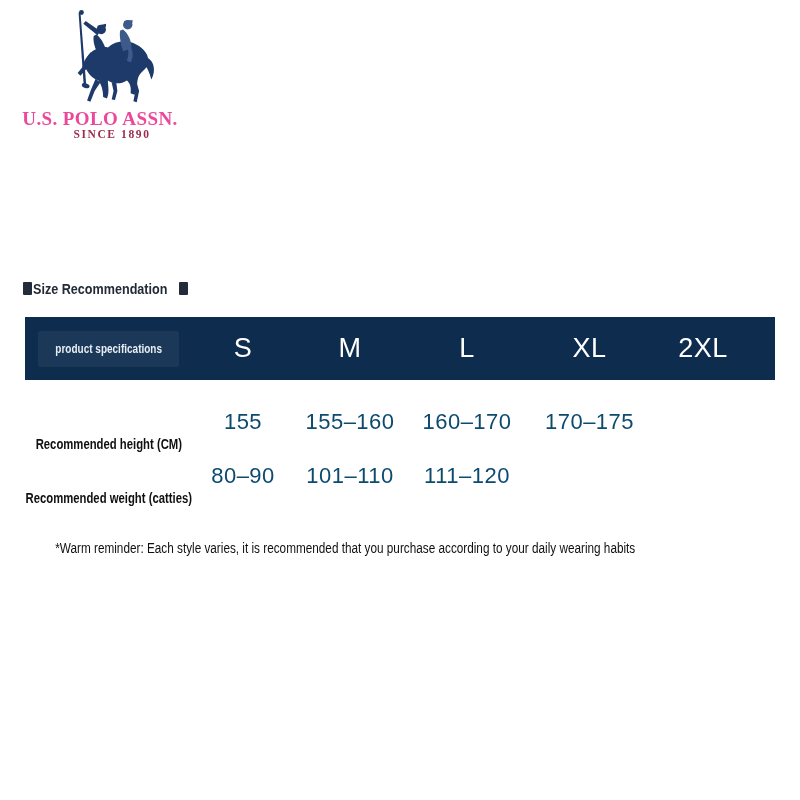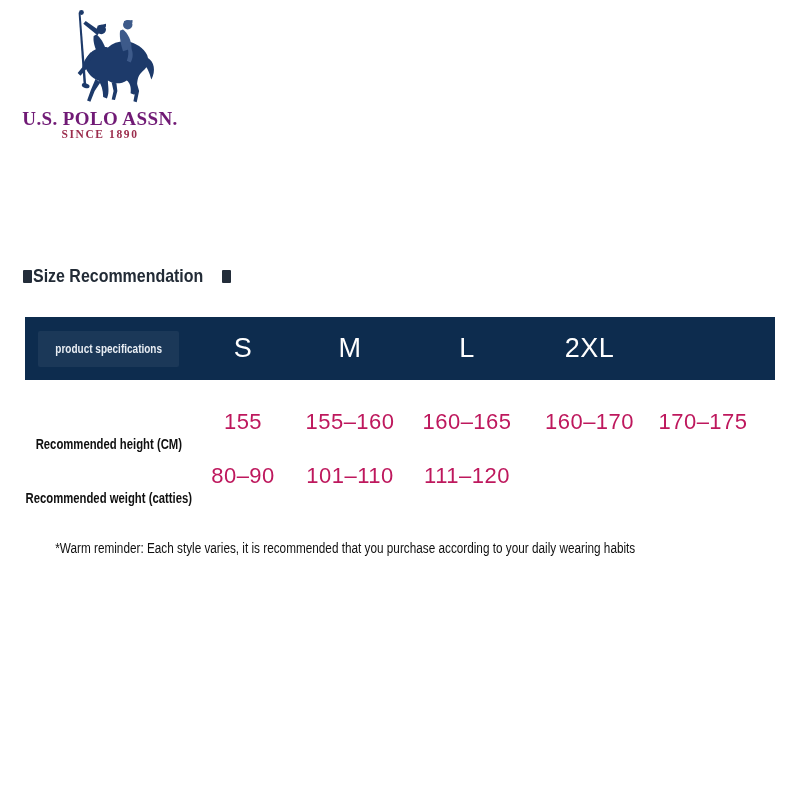--- a/index.html
+++ b/index.html
@@ -13,33 +13,33 @@
   }
   .page { position: absolute; inset: 0; }
 
   
   .logo-block { position: absolute; left: 15px; top: 0; width: 170px; text-align: center; }
   .logo-svg { position: absolute; left: 31px; top: 3px; width: 120px; height: 104px; }
   .brand-name {
     position: absolute; left: 0; top: 108px; width: 170px;
     font-family: "Liberation Serif", serif;
     font-size: 19px; font-weight: 700; letter-spacing: 0.4px;
-    color: #701a75; white-space: nowrap; text-align: center;
+    color: #ec4899; white-space: nowrap; text-align: center;
   }
   .brand-since {
-    position: absolute; left: 0; top: 128px; width: 170px;
+    position: absolute; left: 12px; top: 128px; width: 170px;
     font-family: "Liberation Serif", serif;
     font-size: 11.5px; font-weight: 700; letter-spacing: 1.6px;
     color: #9c2d4d; text-align: center;
   }
 
   
   .section-title {
-    position: absolute; left: 23px; top: 265px;
-    font-size: 19px; font-weight: 700; color: #222b36;
+    position: absolute; left: 23px; top: 280px;
+    font-size: 15px; font-weight: 700; color: #222b36;
     display: flex; align-items: center; white-space: nowrap;
   }
   .section-title .txt { display: inline-block; transform: scaleX(0.84); transform-origin: left center; }
   .tofu {
     display: inline-block; width: 9px; height: 13px;
     background: #232d3a; border-radius: 1px;
   }
   .tofu.left { margin-right: 1px; }
   .tofu.right { margin-left: -14px; }
 
@@ -63,21 +63,21 @@
     background: rgba(255,255,255,0.06);
     padding: 11px 4px; border-radius: 2px;
   }
   .spec-label .txt { display: inline-block; transform: scaleX(0.8); white-space: nowrap; }
   .size-letter { color: #ffffff; font-size: 27px; font-weight: 400; letter-spacing: 0.5px; }
 
   .trow { height: 54px; align-items: center; }
   .trow.first { margin-top: 11px; }
   .row-label { font-size: 14.5px; font-weight: 700; color: #101010; margin-top: 45px; }
   .row-label .txt { display: inline-block; transform: scaleX(0.78); white-space: nowrap; }
-  .row-value { font-size: 22px; font-weight: 400; color: #be185d; letter-spacing: 0.5px; white-space: nowrap; }
+  .row-value { font-size: 22px; font-weight: 400; color: #0c4a6e; letter-spacing: 0.5px; white-space: nowrap; }
 
   
   .footer-note {
     position: absolute; left: 0; top: 540px; width: 800px;
     text-align: left; font-size: 14px; color: #101010;
   }
   .footer-note .txt { display: inline-block; transform: scaleX(0.84); transform-origin: center; white-space: nowrap; }
 </style>
 </head>
 <body>
@@ -127,30 +127,30 @@
 
   <div class="size-table">
 
     <div class="grid-row thead">
       <div class="cell">
         <span class="spec-label"><span class="txt">product specifications</span></span>
       </div>
       <div class="cell size-letter">S</div>
       <div class="cell size-letter">M</div>
       <div class="cell size-letter">L</div>
+      <div class="cell size-letter">XL</div>
       <div class="cell size-letter">2XL</div>
     </div>
 
     <div class="grid-row trow first">
       <div class="cell row-label">
         <span class="txt">Recommended height (CM)</span>
       </div>
       <div class="cell row-value">155</div>
       <div class="cell row-value">155–160</div>
-      <div class="cell row-value">160–165</div>
       <div class="cell row-value">160–170</div>
       <div class="cell row-value">170–175</div>
     </div>
 
     <div class="grid-row trow">
       <div class="cell row-label">
         <span class="txt">Recommended weight (catties)</span>
       </div>
       <div class="cell row-value">80–90</div>
       <div class="cell row-value">101–110</div>

